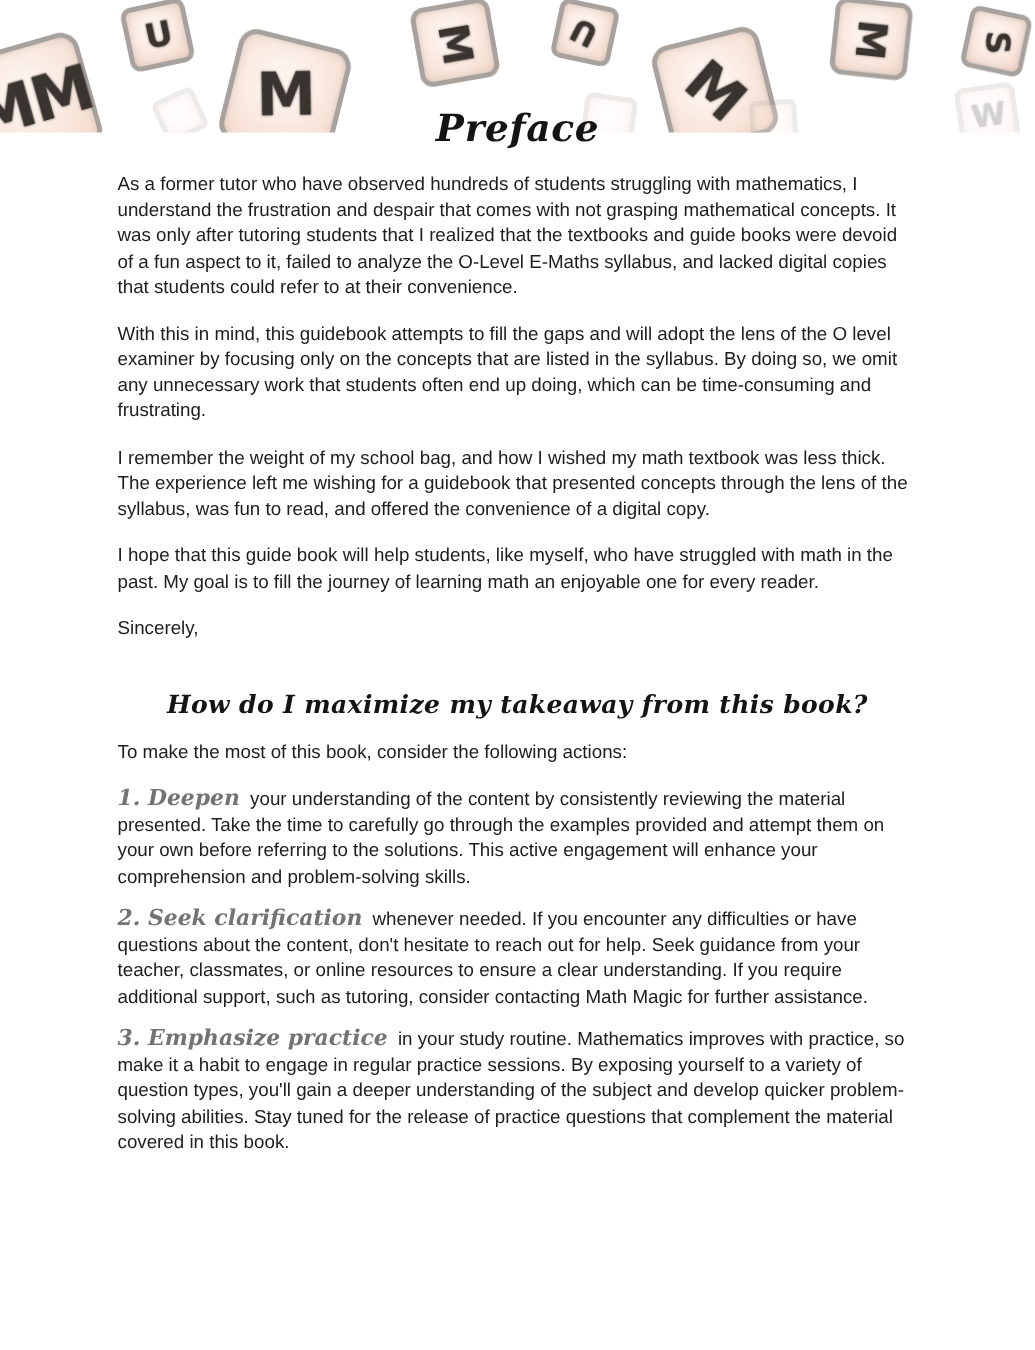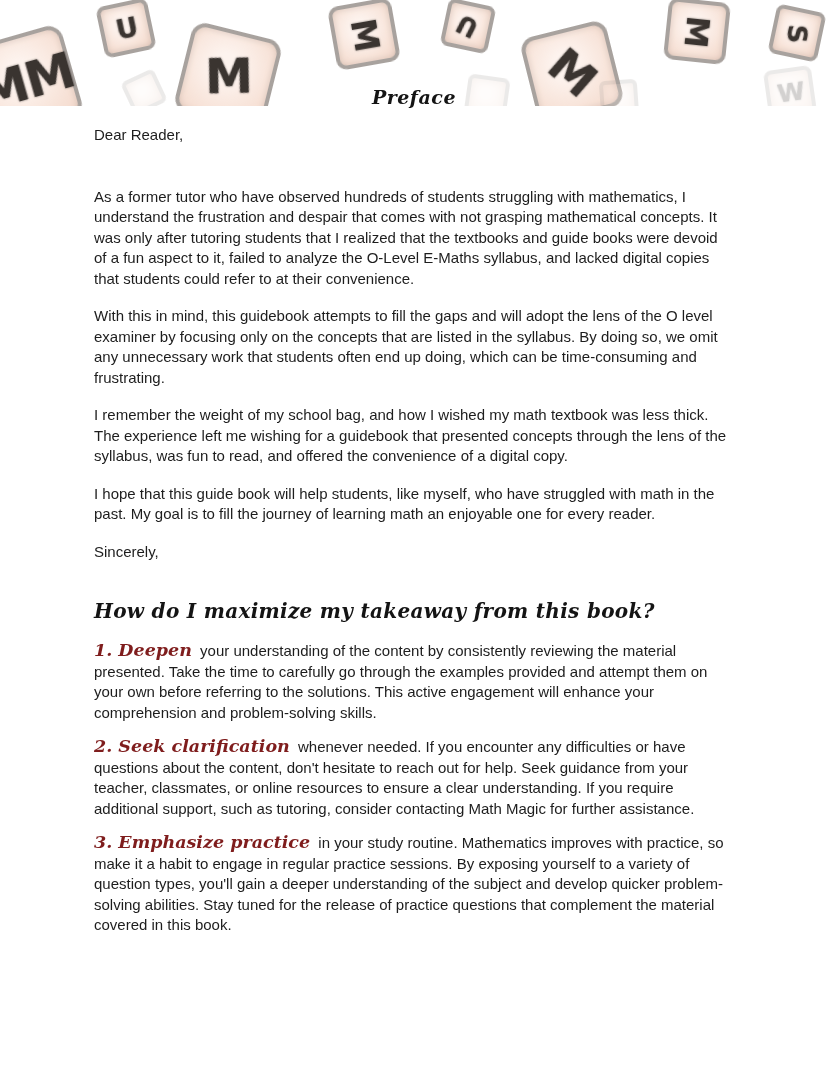--- a/index.html
+++ b/index.html
@@ -51,43 +51,44 @@
     padding: 86px 94px 0 94px;
     color: #1d1d1d;
   }
   .script {
     font-family: "DejaVu Serif", serif;
     font-style: italic;
     font-weight: 700;
   }
   h1.title {
     text-align: center;
-    font-size: 19px;
+    font-size: 30px;
     color: #141414;
     margin: 0 0 17px 0;
     letter-spacing: 0.5px;
   }
   .content p {
     font-size: 15px;
     line-height: 20.5px;
     margin: 0 0 17px 0;
     color: #1d1d1d;
   }
   p.greeting { margin-bottom: 41px; }
   p.signature { margin-bottom: 0; }
   h2.section-heading {
+    text-align: center;
     font-size: 20px;
     color: #141414;
     margin: 37px 0 17px 0;
     letter-spacing: 0.3px;
   }
   p.tip { margin-bottom: 13px; }
   .lead {
     font-size: 17.5px;
-    color: #7f1d1d;
+    color: #737373;
     padding-right: 4px;
   }
 </style>
 </head>
 <body>
 
 <div class="page">
 
   <div class="header">
       <div class="tile" style="left: -22px; top: 34px; width: 96px; height: 96px; transform: rotate(-16deg);">
@@ -125,31 +126,31 @@
       </div>
       <div class="tile faint" style="left: 766px; top: 68px; width: 48px; height: 48px; transform: rotate(-8deg);">
         <span class="tile-letter" style="transform: rotate(0deg); font-size: 25px;">W</span>
       </div>
     </div>
 
   <main class="content">
 
     <h1 class="script title">Preface</h1>
 
-    <p class="greeting">Dear Reader,</p>
 
     <p>As a former tutor who have observed hundreds of students struggling with mathematics, I understand the frustration and despair that comes with not grasping mathematical concepts. It was only after tutoring students that I realized that the textbooks and guide books were devoid of a fun aspect to it, failed to analyze the O-Level E-Maths syllabus, and lacked digital copies that students could refer to at their convenience.</p>
     <p>With this in mind, this guidebook attempts to fill the gaps and will adopt the lens of the O level examiner by focusing only on the concepts that are listed in the syllabus. By doing so, we omit any unnecessary work that students often end up doing, which can be time-consuming and frustrating.</p>
     <p>I remember the weight of my school bag, and how I wished my math textbook was less thick. The experience left me wishing for a guidebook that presented concepts through the lens of the syllabus, was fun to read, and offered the convenience of a digital copy.</p>
     <p>I hope that this guide book will help students, like myself, who have struggled with math in the past. My goal is to fill the journey of learning math an enjoyable one for every reader.</p>
 
     <p class="closing">Sincerely,</p>
 
     <h2 class="script section-heading">How do I maximize my takeaway from this book?</h2>
 
+    <p class="intro">To make the most of this book, consider the following actions:</p>
 
     <p class="tip"><span class="script lead">1. Deepen</span><span> your understanding of the content by consistently reviewing the material presented. Take the time to carefully go through the examples provided and attempt them on your own before referring to the solutions. This active engagement will enhance your comprehension and problem-solving skills.</span></p>
 
     <p class="tip"><span class="script lead">2. Seek clarification</span><span> whenever needed. If you encounter any difficulties or have questions about the content, don't hesitate to reach out for help. Seek guidance from your teacher, classmates, or online resources to ensure a clear understanding. If you require additional support, such as tutoring, consider contacting Math Magic for further assistance.</span></p>
 
     <p class="tip"><span class="script lead">3. Emphasize practice</span><span> in your study routine. Mathematics improves with practice, so make it a habit to engage in regular practice sessions. By exposing yourself to a variety of question types, you'll gain a deeper understanding of the subject and develop quicker problem-solving abilities. Stay tuned for the release of practice questions that complement the material covered in this book.</span></p>
 
   </main>
 </div>
 

